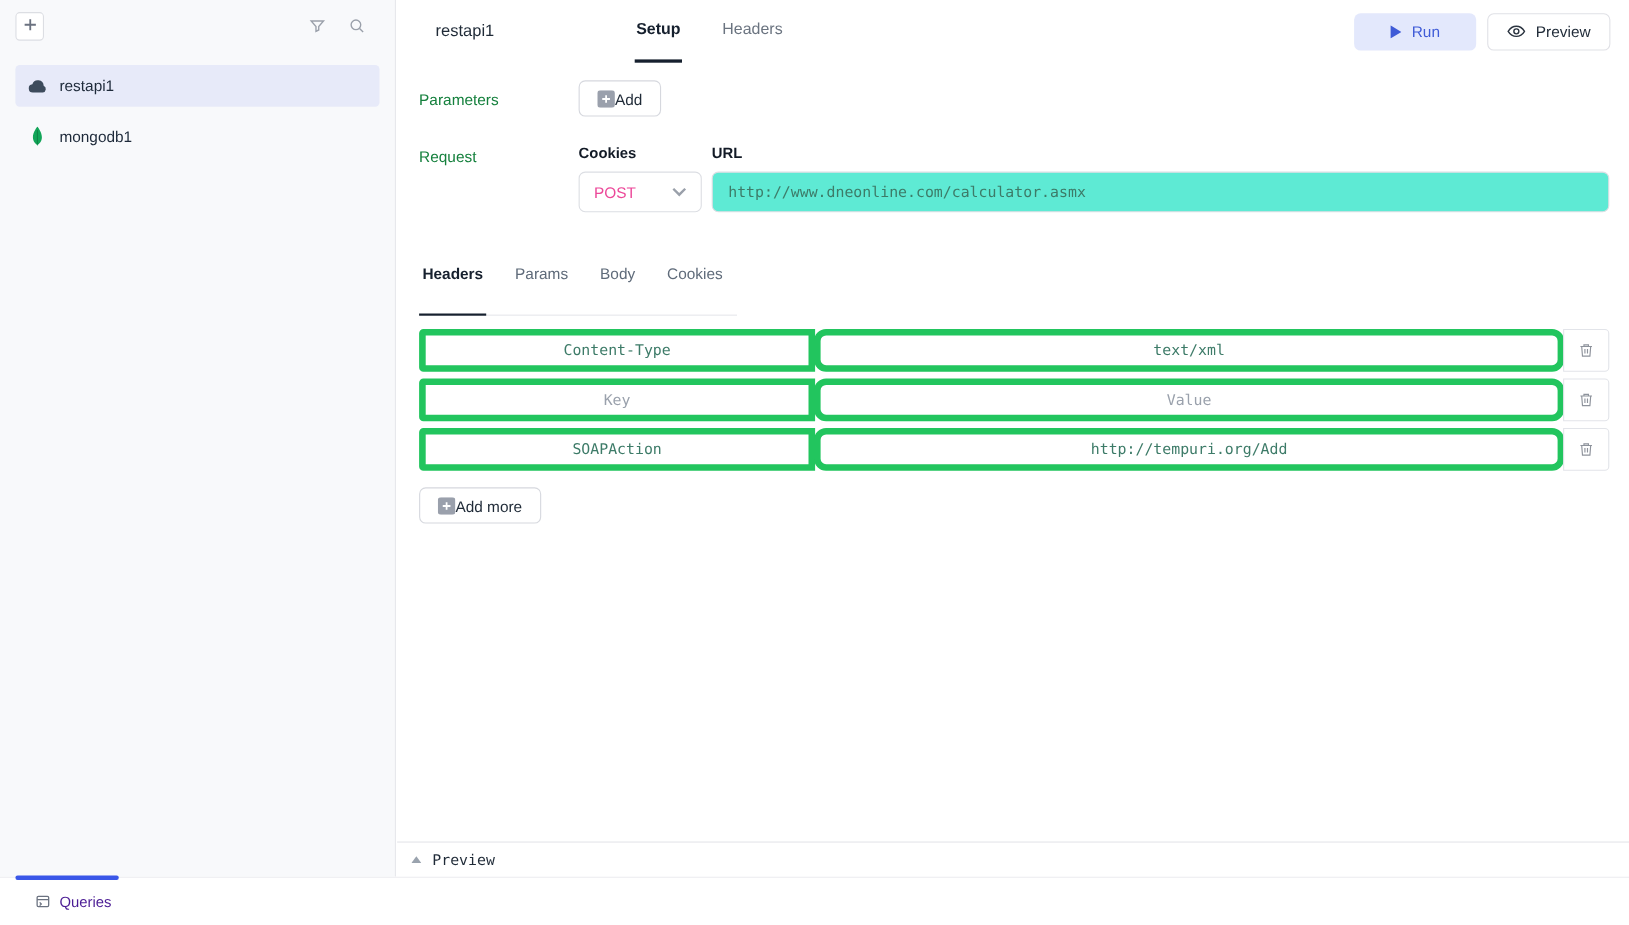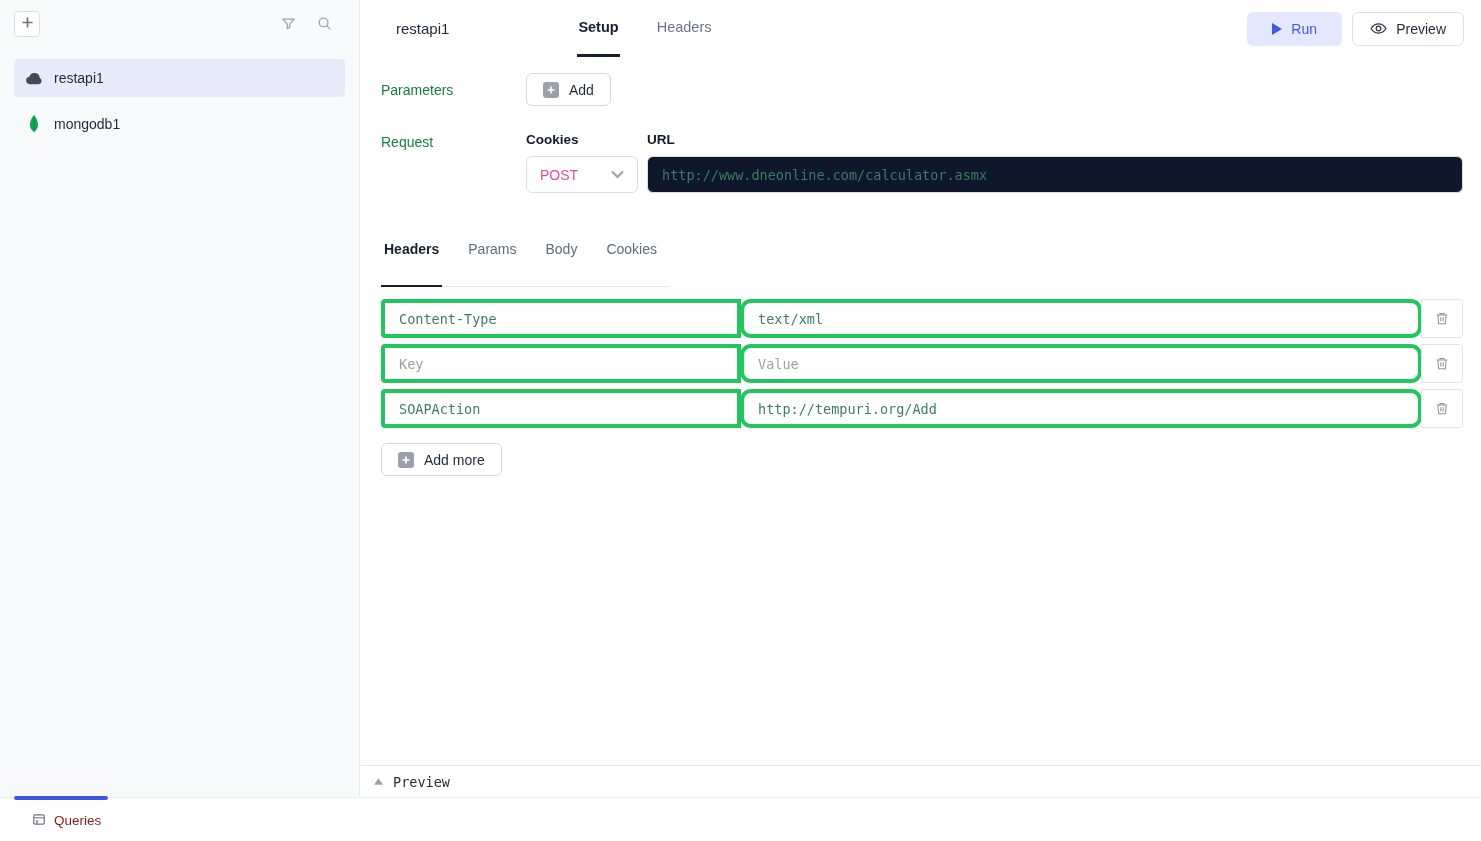--- a/index.html
+++ b/index.html
@@ -80,21 +80,21 @@
     padding: 0 1px;
     cursor: pointer;
   }
   .header-tab.active {
     color: #16202e;
     font-weight: 600;
     border-bottom-color: #16202e;
   }
   .header-actions { margin-left: auto; display: flex; gap: 10px; }
   .run-btn {
-    height: 34px; width: 95px;
+    height: 34px; width: 111px;
     background: #e3e8fc;
     border: none; border-radius: 6px;
     color: #3f5bd7;
     font-size: 14px; font-weight: 500;
     font-family: "Liberation Sans", sans-serif;
     display: flex; align-items: center; justify-content: center; gap: 9px;
     cursor: pointer;
   }
   .preview-btn {
     height: 34px; padding: 0 17px;
@@ -114,21 +114,21 @@
     height: 33px;
     margin-bottom: 26px;
   }
   .row-label { width: 145px; font-size: 14px; color: #15803d; flex: none; }
   .ghost-btn {
     height: 33px; padding: 0 16px;
     background: #fff;
     border: 1px solid #d6d8de; border-radius: 6px;
     font-size: 14px; color: #1f2a37;
     font-family: "Liberation Sans", sans-serif;
-    display: inline-flex; align-items: center; gap: 10px;
+    display: inline-flex; align-items: center; 
     cursor: pointer;
   }
   .request-row { display: flex; margin-bottom: 21px; }
   .request-row .row-label { padding-top: 2px; }
   .field-label { font-size: 13.5px; font-weight: 700; color: #121a26; margin-bottom: 9px; }
   .method-col { width: 112px; margin-right: 9px; flex: none; }
   .method-select {
     height: 37px;
     border: 1px solid #dcdee3; border-radius: 6px;
     background: #fff;
@@ -137,21 +137,21 @@
     font-size: 14px; color: #ec4899;
     cursor: pointer;
   }
   .url-col { flex: 1; }
   .url-input {
     width: 100%; height: 37px;
     border: 1px solid #dcdee3; border-radius: 6px;
     padding: 0 14px;
     font-size: 13.5px;
     color: #3d7b68;
-    background: #0f172a;
+    background: #5eead4;
     outline: none;
   }
 
   .subtabs {
     display: inline-flex; gap: 23px;
     border-bottom: 1px solid #e5e7eb;
     padding-right: 10px;
     margin-top: 18px;
   }
   .subtab {
@@ -160,26 +160,27 @@
     border-bottom: 2px solid transparent;
     margin-bottom: -1px;
     cursor: pointer;
   }
   .subtab.active { color: #16202e; font-weight: 600; border-bottom-color: #16202e; }
 
   .kv-rows { margin-top: 12px; }
   .kv-row { display: flex; height: 39px; margin-bottom: 6px; }
   .kv-input {
     height: 39px;
-    border: 4px solid #22c55e;
+    border: 6px solid #22c55e;
     background: #fff;
     padding: 0 14px;
     font-size: 13.5px;
     color: #3d7b68;
     outline: none;
+    text-align: center;
   }
   .kv-input::placeholder, .url-input::placeholder { color: #9aa1ac; }
   .kv-key { width: 360px; flex: none; border-radius: 4px 0 0 4px; }
   .kv-value { flex: 1; margin-left: -1px; }
   .kv-trash {
     width: 42px; flex: none; margin-left: -1px;
     border: 1px solid #e2e4e9; border-radius: 0 4px 4px 0;
     background: #fff;
     display: flex; align-items: center; justify-content: center;
     cursor: pointer;
@@ -207,21 +208,21 @@
   .tab-indicator {
     position: absolute; left: 14px; top: -2px;
     width: 94px; height: 4px;
     background: #3a57e8;
     border-radius: 2px;
   }
   .queries-item {
     position: absolute; left: 32px; top: 50%;
     transform: translateY(-50%);
     display: flex; align-items: center; gap: 8px;
-    font-size: 13.5px; color: #7f1d1d;
+    font-size: 13.5px; color: #4c1d95;
     cursor: pointer;
   }
 </style>
 </head>
 <body>
 
 <div class="app">
 
   <aside class="sidebar">
     <div class="sidebar-header">

